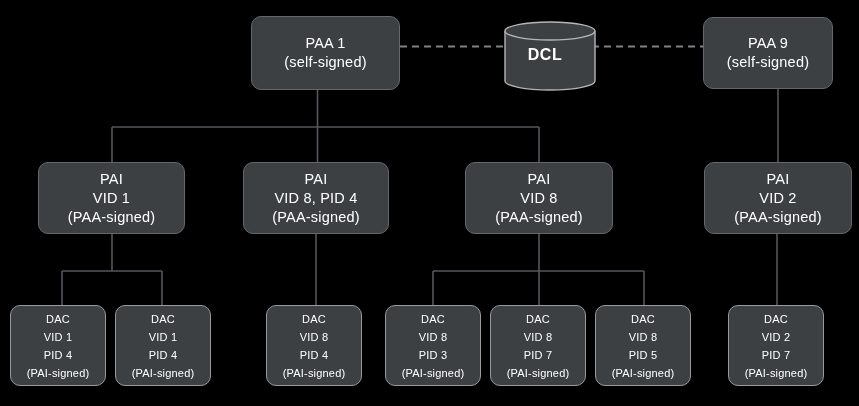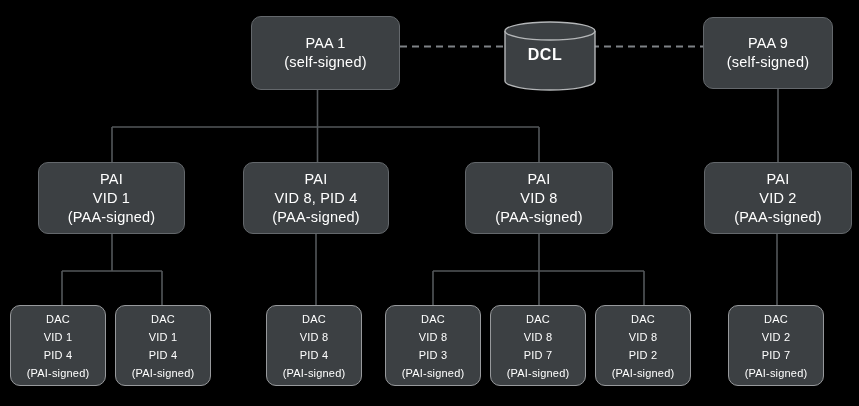--- a/index.html
+++ b/index.html
@@ -155,21 +155,21 @@
   </div>
   <div class="node dac" id="dac5">
     <span>DAC</span>
     <span>VID 8</span>
     <span>PID 7</span>
     <span>(PAI-signed)</span>
   </div>
   <div class="node dac" id="dac6">
     <span>DAC</span>
     <span>VID 8</span>
-    <span>PID 2</span>
+    <span>PID 5</span>
     <span>(PAI-signed)</span>
   </div>
   <div class="node dac" id="dac7">
     <span>DAC</span>
     <span>VID 2</span>
     <span>PID 7</span>
     <span>(PAI-signed)</span>
   </div>
 
 </div>

